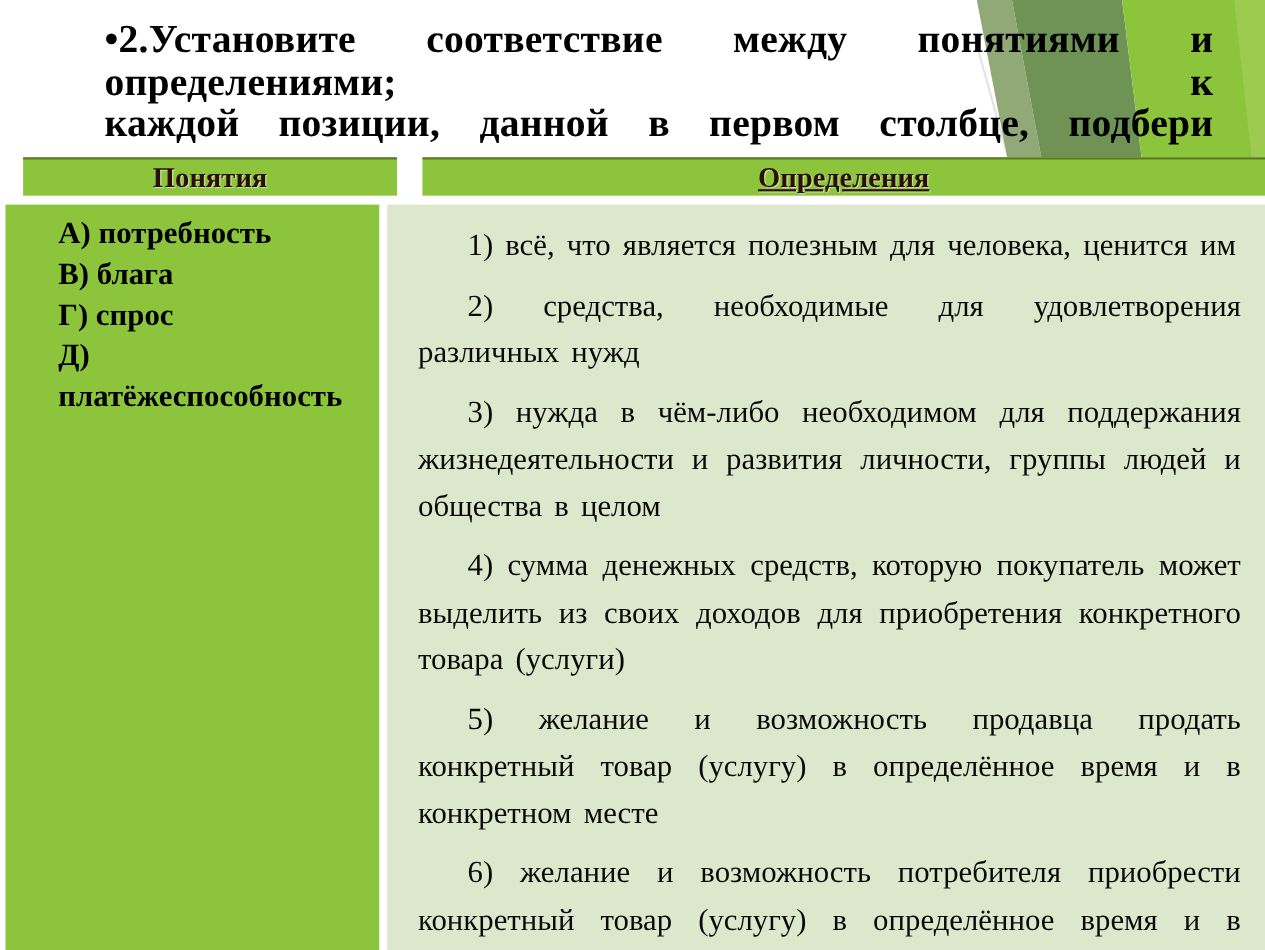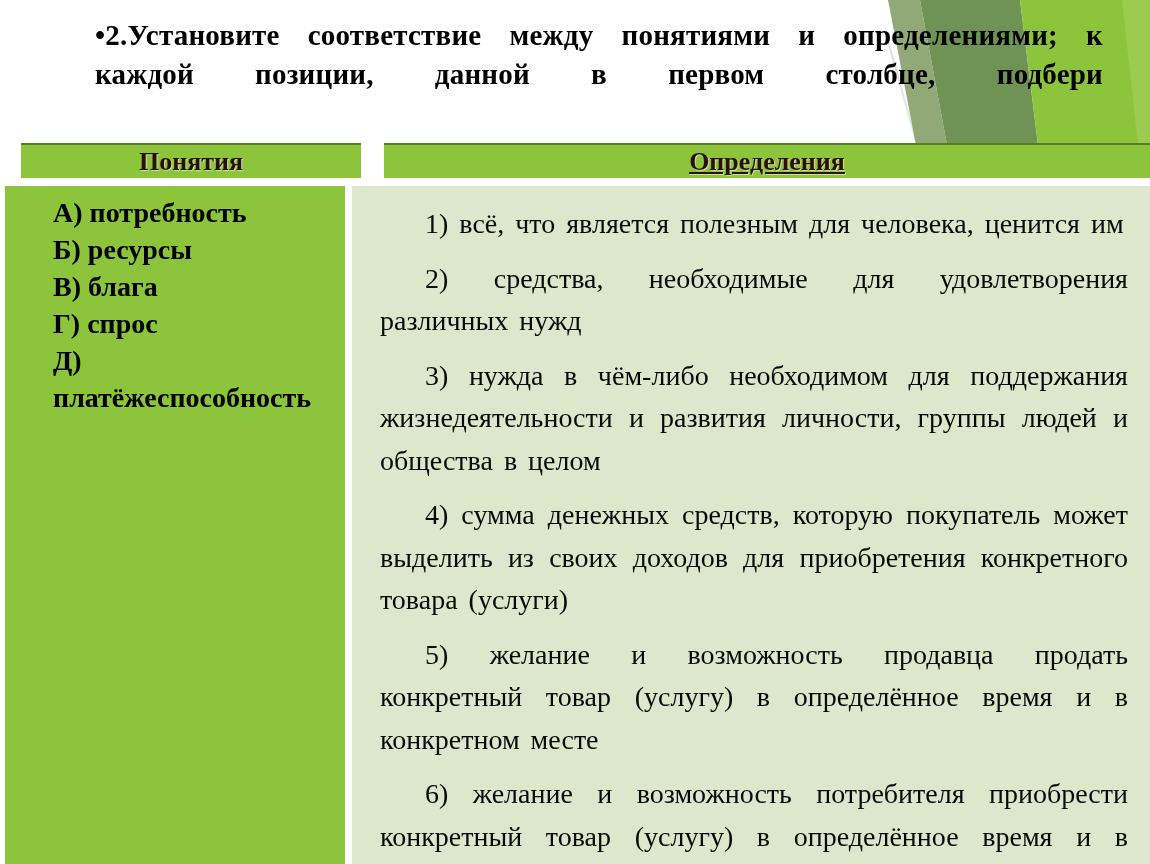--- a/index.html
+++ b/index.html
@@ -15,21 +15,21 @@
     color:var(--body-text);
   }
   .slide{position:relative;width:1150px;height:864px;overflow:hidden;background:#fff;}
 
   
   .deco{position:absolute;top:0;right:0;display:block;}
 
   
   .title{
     position:absolute;left:95px;top:16px;width:1008px;
-    font-weight:bold;font-size:29px;color:#000;
+    font-weight:bold;font-size:36px;color:#000;
     letter-spacing:.2px;
   }
   .title-line{line-height:38.5px;text-align:justify;}
   .title-line.stretch{text-align-last:justify;}
 
   
   .match-table{
     position:absolute;left:0;top:143px;right:0;bottom:0;
     padding-left:5px;background:#fff;
     display:flex;flex-direction:column;
@@ -93,21 +93,20 @@
       <div class="vgap"></div>
       <div class="th right">Определения</div>
     </div>
 
     <div class="hgap"></div>
 
     <div class="tbody">
 
       <div class="td left">
         <div class="concept">А) потребность</div>
-        <div class="concept">Б) ресурсы</div>
         <div class="concept">В) блага</div>
         <div class="concept">Г) спрос</div>
         <div class="concept">Д) платёжеспособность</div>
       </div>
 
       <div class="vgap"></div>
 
       <div class="td right">
         <p class="definition">1) всё, что является полезным для человека, ценится им</p>
         <p class="definition">2) средства, необходимые для удовлетворения различных нужд</p>

